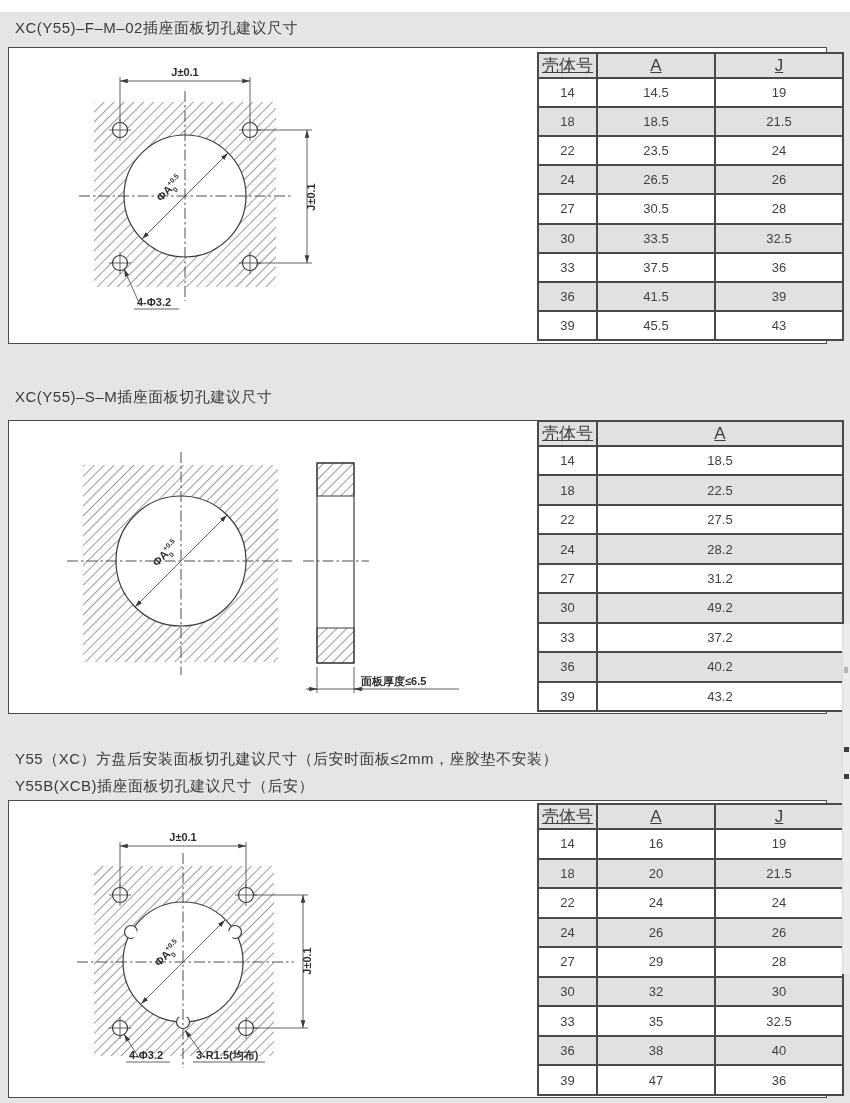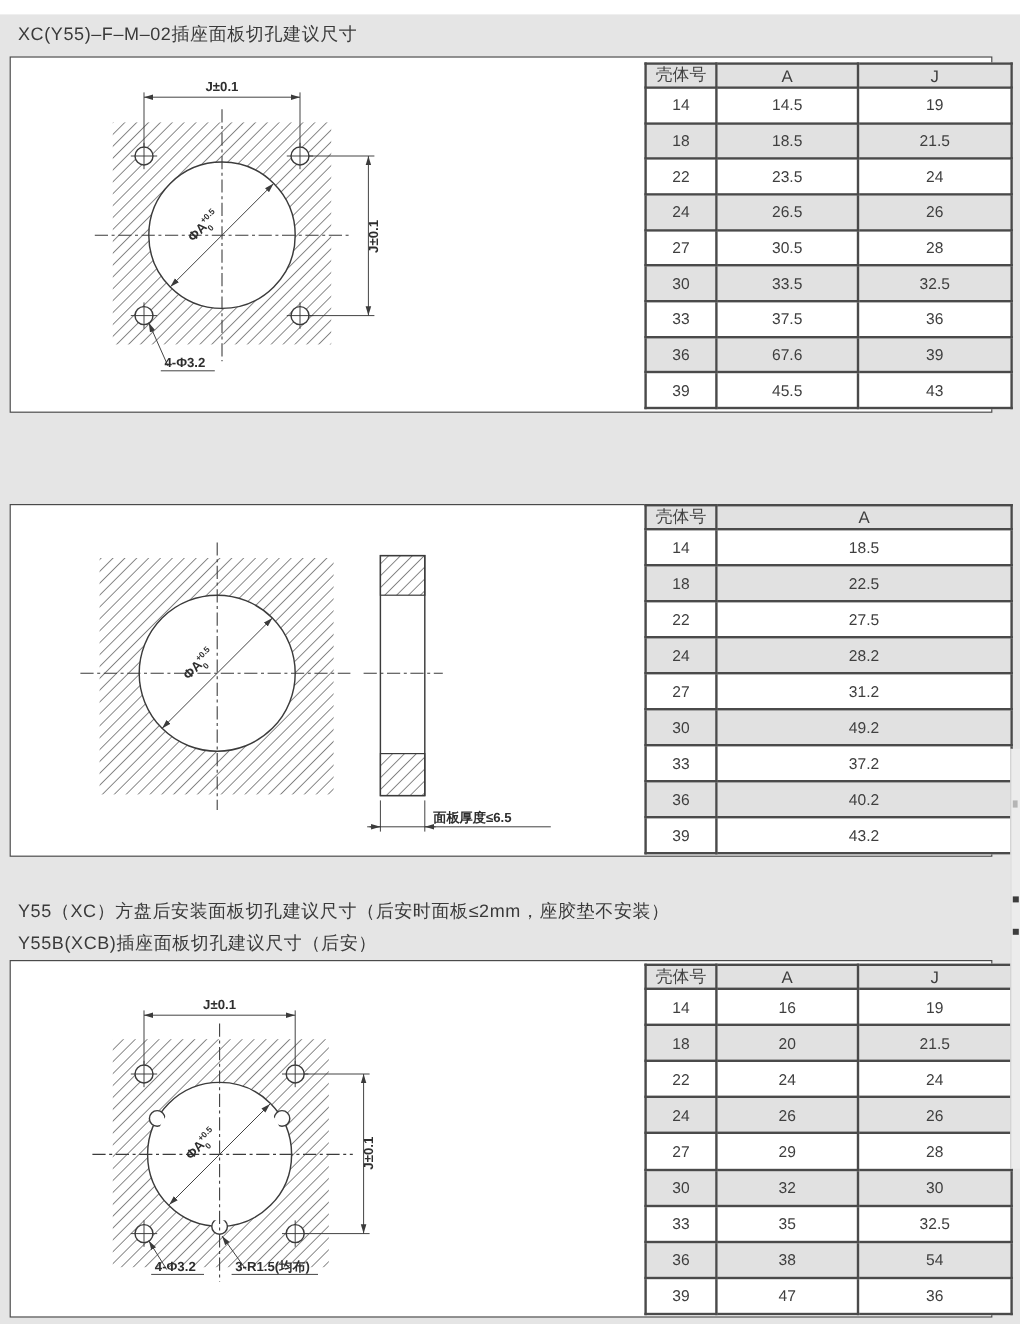--- a/index.html
+++ b/index.html
@@ -5,21 +5,21 @@
   html,body{margin:0;padding:0;background:#fff;}
   .page{position:relative;width:850px;height:1103px;background:#e5e5e5;overflow:hidden;
         font-family:"Liberation Sans",sans-serif;color:#3a3a3a;margin-top:12px;}
   .sec-title{position:absolute;left:15px;font-size:15px;color:#3a3a3a;letter-spacing:.5px;white-space:nowrap;}
   .frame{position:absolute;left:8px;width:817px;border:1.5px solid #4a4a4a;background:#fff;}
   .frame svg{position:absolute;left:0;top:0;}
   table.dim-table{position:absolute;left:537px;width:307px;border-collapse:collapse;table-layout:fixed;
         background:#fff;font-size:13px;color:#3f3f3f;}
   table.dim-table th,table.dim-table td{border:2px solid #4a4a4a;text-align:center;padding:0;
         font-weight:normal;overflow:hidden;white-space:nowrap;}
-  table.dim-table th{background:#e1e1e1;font-size:14px;}
+  table.dim-table th{background:#e1e1e1;font-size:17px;text-decoration:underline;}
   table.dim-table tbody tr:nth-child(even) td{background:#e1e1e1;}
   .ln{stroke:#3b3b3b;fill:none;stroke-width:1.2;}
   .ln-thin{stroke:#3b3b3b;fill:none;stroke-width:.8;}
   .cl{stroke:#3b3b3b;fill:none;stroke-width:.9;stroke-dasharray:11 3 2.5 3;}
   .wfill{fill:#ffffff;}
   .dlab{font:bold 11px "Liberation Sans",sans-serif;fill:#2e2e2e;}
   .side-widget{position:absolute;right:0;top:612px;width:7px;height:350px;background:#ececec;border-left:1px solid #dcdcdc;}
   .side-widget i{position:absolute;left:1px;display:block;}
 </style>
 </head>
@@ -123,31 +123,32 @@
           <td>33.5</td>
           <td>32.5</td>
         </tr>
         <tr>
           <td>33</td>
           <td>37.5</td>
           <td>36</td>
         </tr>
         <tr>
           <td>36</td>
-          <td>67.6</td>
+          <td>41.5</td>
           <td>39</td>
         </tr>
         <tr>
           <td>39</td>
           <td>45.5</td>
           <td>43</td>
         </tr>
       </tbody>
     </table>
 
+  <div class="sec-title" style="top:376px">XC(Y55)–S–M插座面板切孔建议尺寸</div>
 
   <div class="frame" style="top:408px;height:292px">
     <svg width="520" height="289" viewBox="0 0 520 289">
       <g>
         <rect x="74" y="44" width="195" height="197" fill="url(#hatch)"></rect>
       </g>
       <circle class="wfill ln" cx="172" cy="140" r="65"></circle>
       <path class="cl" d="M172,31 V254"></path>
       <path class="cl" d="M58,140 H283"></path>
       <g>
@@ -321,21 +322,21 @@
           <td>30</td>
         </tr>
         <tr>
           <td>33</td>
           <td>35</td>
           <td>32.5</td>
         </tr>
         <tr>
           <td>36</td>
           <td>38</td>
-          <td>54</td>
+          <td>40</td>
         </tr>
         <tr>
           <td>39</td>
           <td>47</td>
           <td>36</td>
         </tr>
       </tbody>
     </table>
 
   <div class="side-widget">

